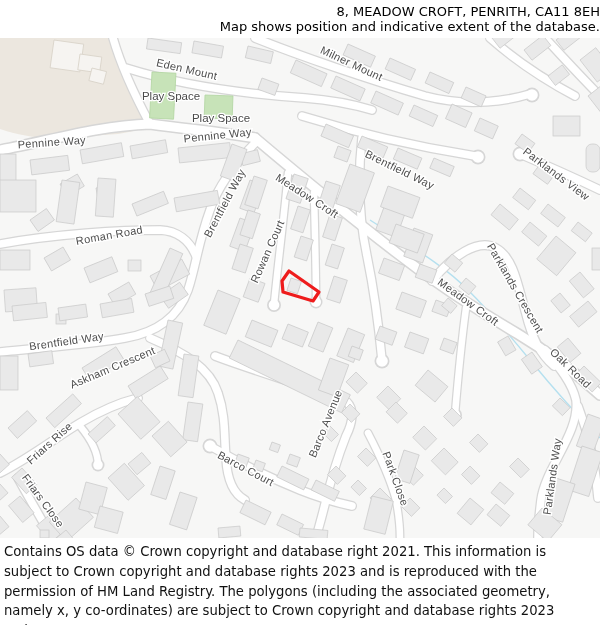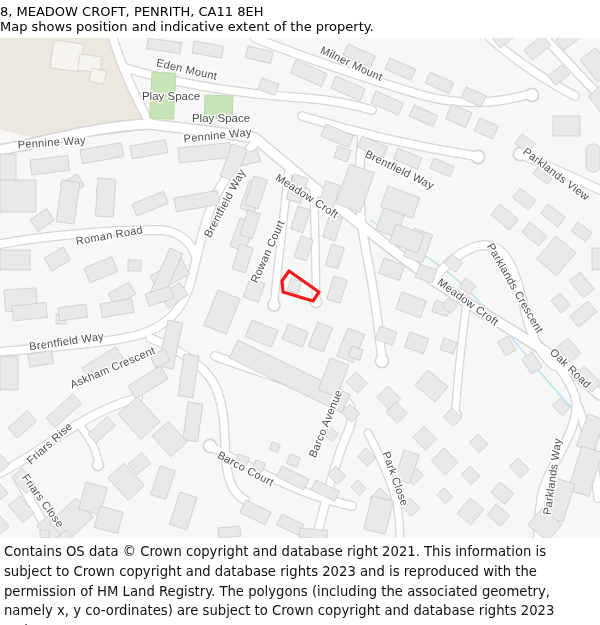--- a/index.html
+++ b/index.html
@@ -1,18 +1,18 @@
 <!DOCTYPE html>
 <html><head>
 <meta charset="utf-8">
 <style>
   html,body{margin:0;padding:0;background:#fff;}
   .page{position:relative;width:600px;height:625px;background:#ffffff;overflow:hidden;
         font-family:"DejaVu Sans",sans-serif;}
-  .hdr{position:absolute;top:0;left:0;width:600px;height:38px;background:#fff;text-align:left;}
+  .hdr{position:absolute;top:0;left:0;width:600px;height:38px;background:#fff;text-align:right;}
   .hdr .t1{font-size:13px;color:#000;margin-top:4px;line-height:15px;}
   .hdr .t2{font-size:13px;color:#000;line-height:15px;}
   .mapwrap{position:absolute;top:38px;left:0;width:600px;height:500px;}
   .ftr{position:absolute;top:540px;left:0;width:600px;height:85px;background:#fff;}
   .ftr p{margin:2px 4px 0 4px;font-size:13.2px;line-height:19.8px;color:#111;text-align:left;}
   svg .bld{fill:#e9e9e9;stroke:#c9c9c9;stroke-width:0.7;}
   svg .wb{fill:#f6f4f1;stroke:#d8d2c8;stroke-width:0.8;}
   svg .green{fill:#c7e3b8;stroke:#b2d5a1;stroke-width:0.8;}
   svg .case{fill:none;stroke:#d6d6d6;stroke-width:10;stroke-linecap:round;stroke-linejoin:round;}
   svg .case.main{stroke-width:12;}
@@ -26,21 +26,21 @@
       stroke:#ffffff;stroke-width:2.5px;paint-order:stroke;}
   svg text{text-anchor:middle;}
 </style>
 </head>
 <body>
 
 <div class="page">
 
   <div class="hdr">
     <div class="t1">8, MEADOW CROFT, PENRITH, CA11 8EH</div>
-    <div class="t2">Map shows position and indicative extent of the property.</div>
+    <div class="t2">Map shows position and indicative extent of the database.</div>
   </div>
 
   <div class="mapwrap">
   <svg width="600" height="500" viewBox="0 0 600 500" xmlns="http://www.w3.org/2000/svg">
 
     <rect x="0" y="0" width="600" height="500" fill="#f7f7f6"></rect>
     <path fill="#ece7df" d="M0,0 L118,0 C125,28 138,58 152,84 C150,88 138,93 118,96 L60,100 C38,101 18,97 0,91 Z"></path>
 
     <path fill="none" stroke="#b5e0ef" stroke-width="1.4" d="M370,182 C410,208 445,228 468,252 C492,276 512,300 530,322 C548,344 572,372 600,400"></path>
 

